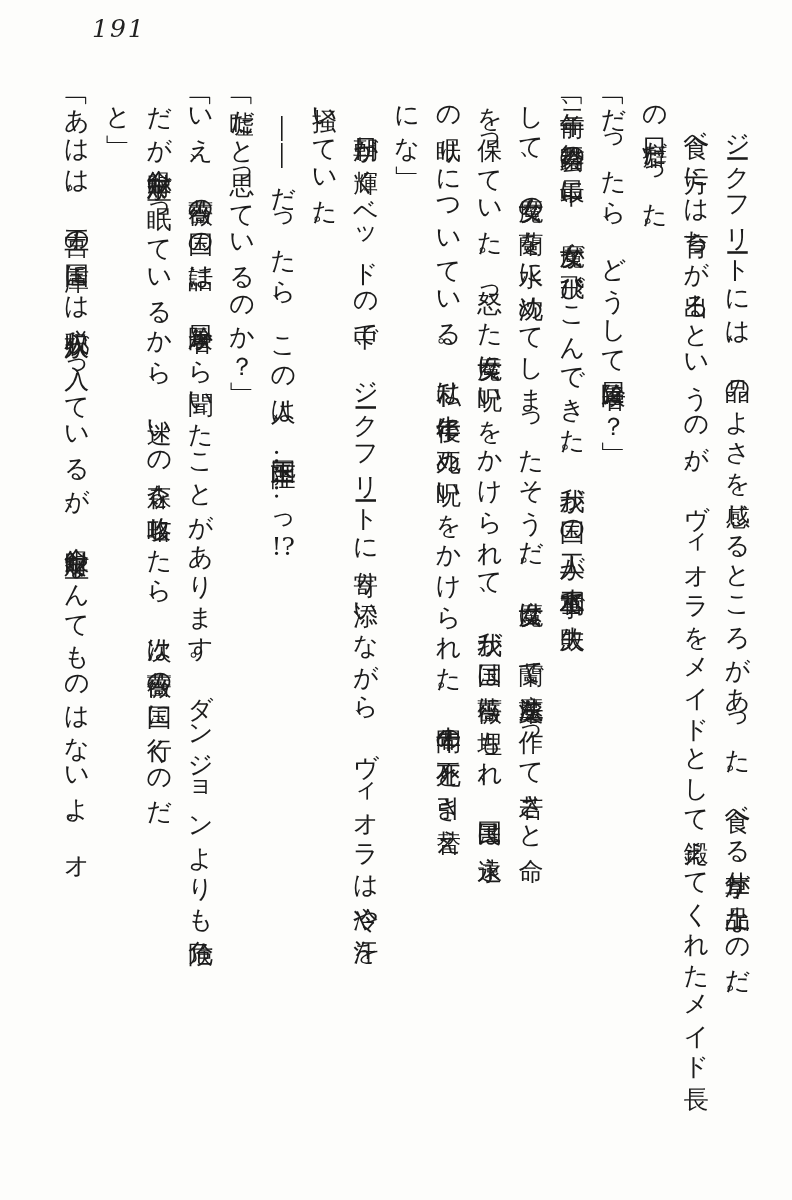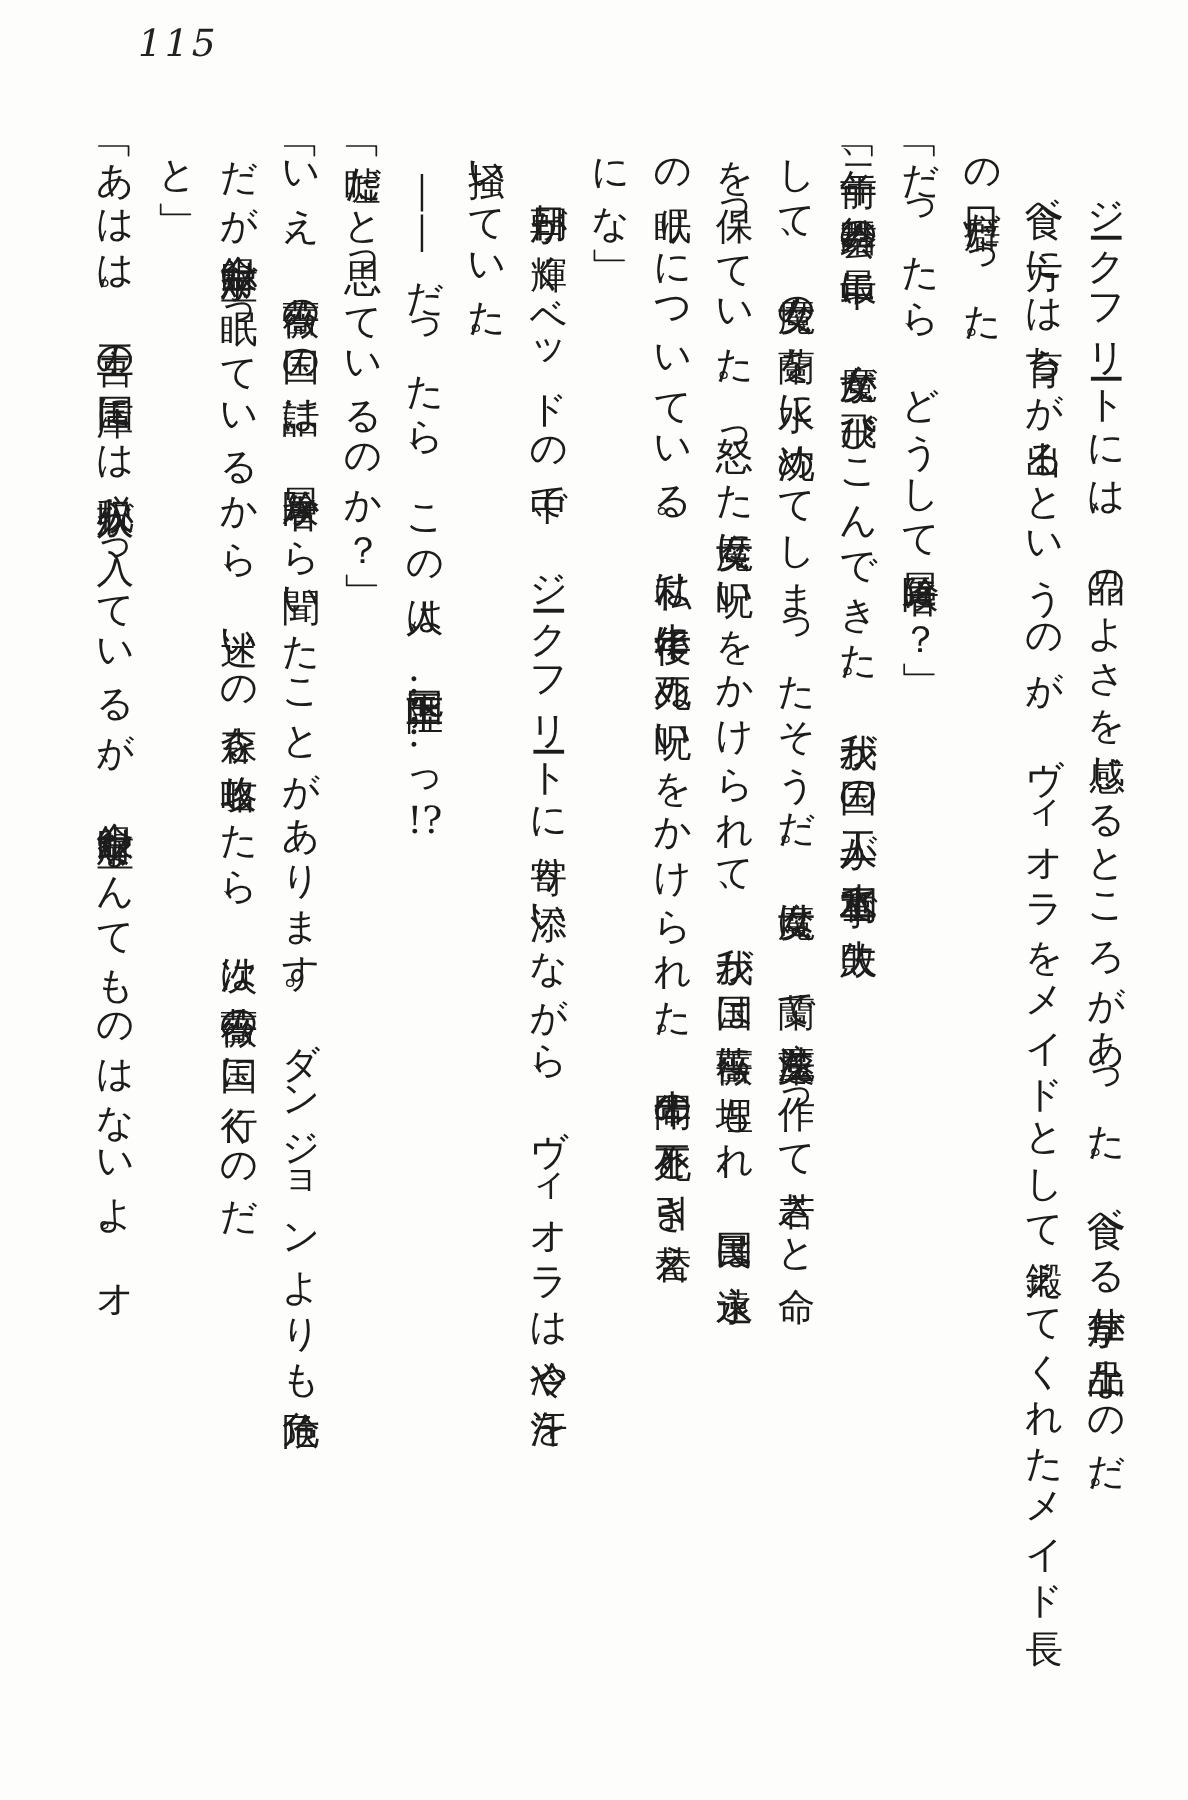--- a/index.html
+++ b/index.html
@@ -48,21 +48,21 @@
   }
   .tcy {
     text-combine-upright: all;
     -webkit-text-combine: horizontal;
     letter-spacing: 0;
   }
 </style>
 </head>
 <body>
 
-<div class="page-number">115</div>
+<div class="page-number">191</div>
 
 <div class="text-block">
     <p class="col indent">ジークフリートには、品のよさを感じるところがあった。食べる仕草が上品なのだ。</p>
     <p class="col indent">食べ方には育ちが出るというのが、ヴィオラをメイドとして鍛えてくれたメイド長</p>
     <p class="col">の口癖だった。</p>
     <p class="col">「だったら、どうして冒険者に？」</p>
     <p class="col">「二年前、舞踏会の最中に、魔女が飛びこんできた。我が国の工人が水利工事で失敗</p>
     <p class="col">して、魔女の蘭を水に沈めてしまったそうだ。魔女は、蘭で魔法薬を作って若さと命</p>
     <p class="col">を保っていた。怒った魔女に呪いをかけられて、我が国は薔薇に埋もれ、国民は永遠</p>
     <p class="col">の眠りについている。私は十年後に死ぬ呪いをかけられた。十年間の不死と引き替え</p>

